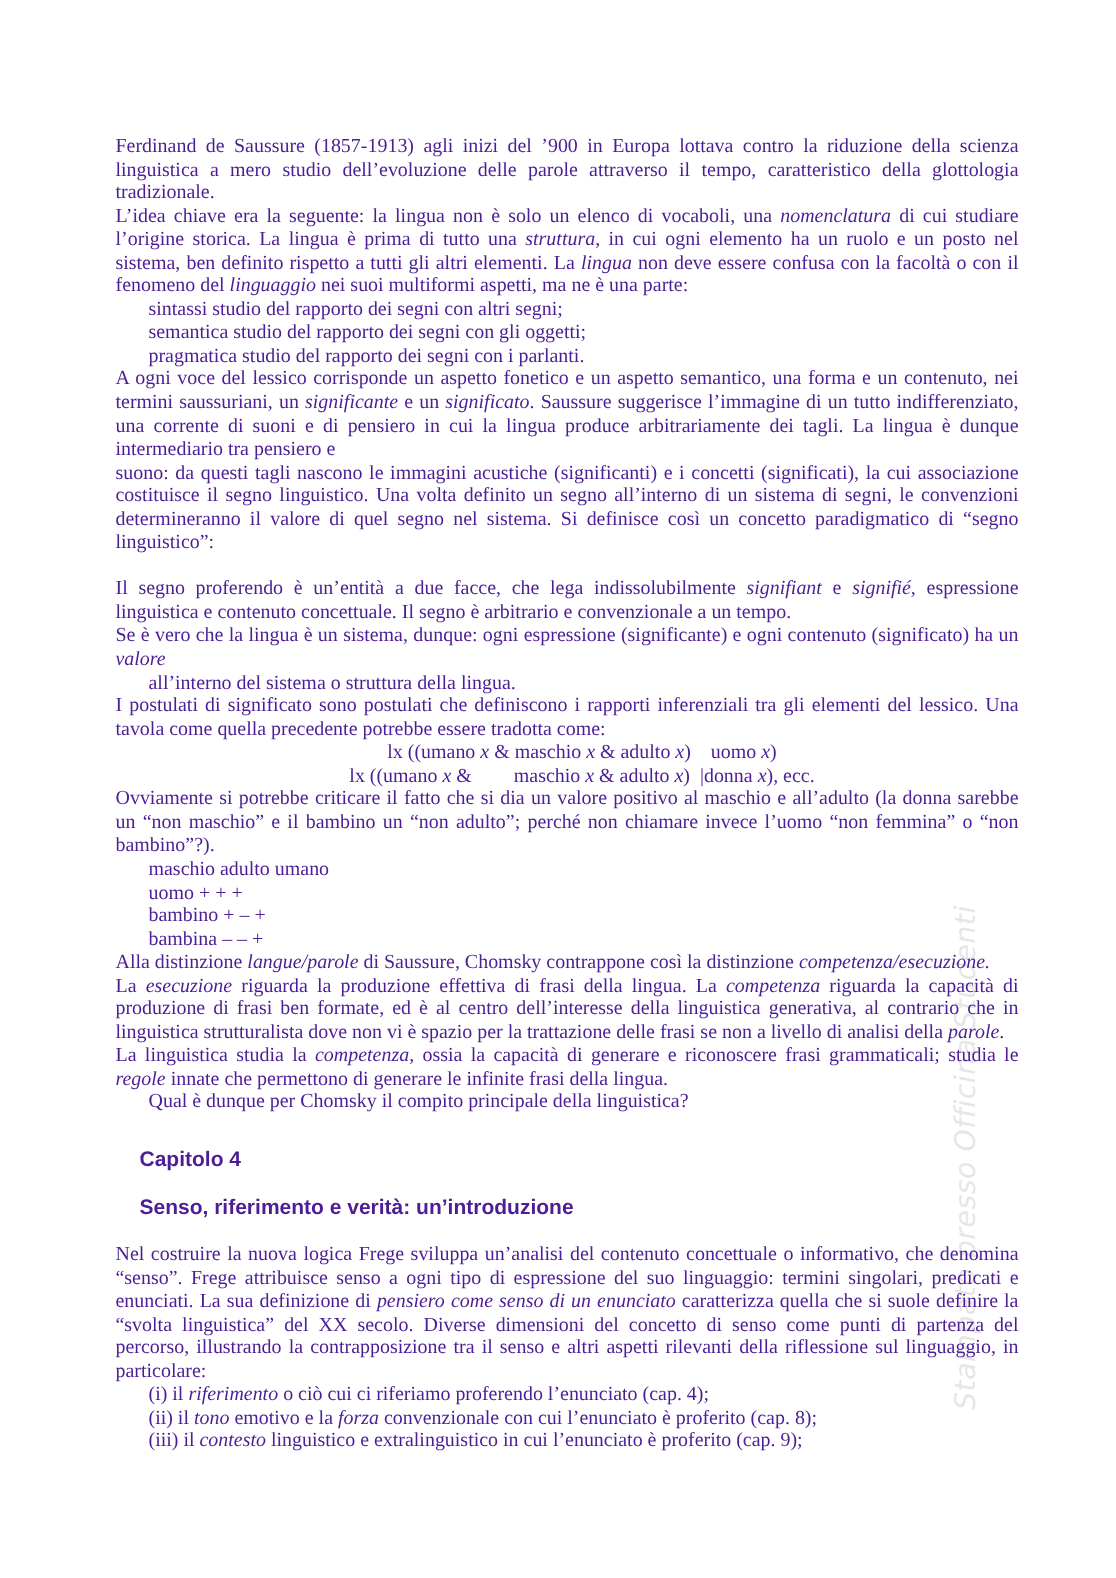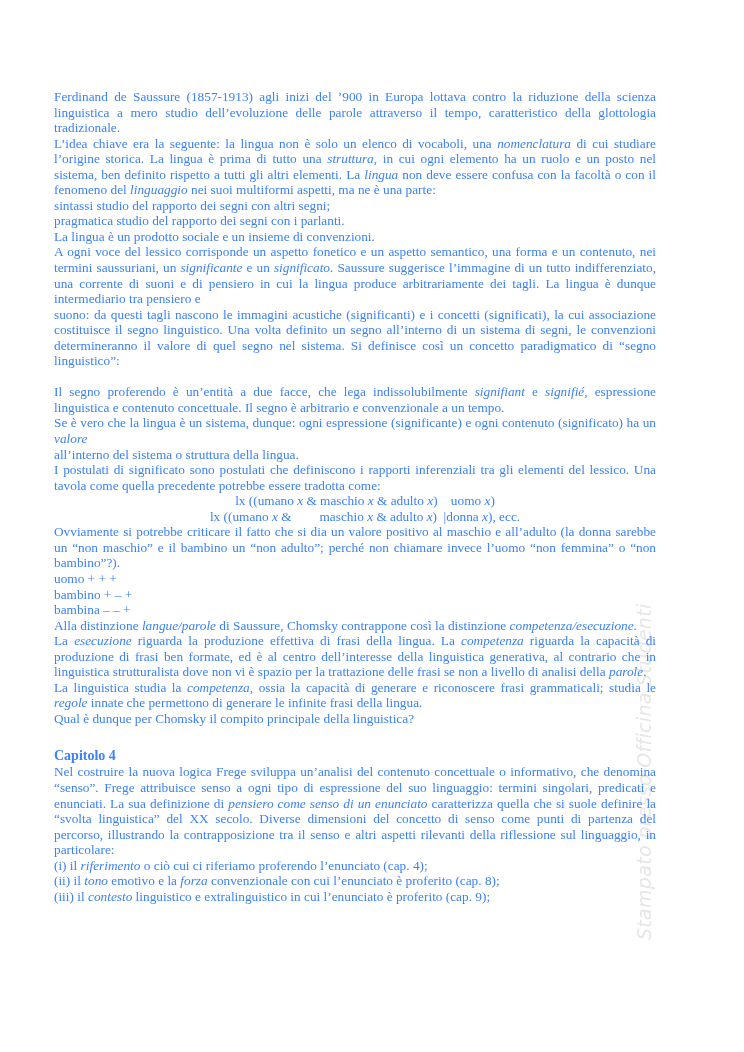--- a/index.html
+++ b/index.html
@@ -1,28 +1,28 @@
 <!DOCTYPE html>
 <html><head>
 <meta charset="utf-8">
 <style>
   html, body { margin: 0; padding: 0; background: #ffffff; }
   body { width: 744px; height: 1052px; position: relative; overflow: hidden; }
   .page {
-    position: absolute; left: 54px; top: 89px; width: 602px;
-    font-family: "Liberation Serif", serif; font-size: 13.3px; line-height: 15.55px; color: #3b82f6;
+    position: absolute; left: 77px; top: 89px; width: 602px;
+    font-family: "Liberation Serif", serif; font-size: 13.3px; line-height: 15.55px; color: #4c1d95;
   }
   .p { margin: 0; text-align: justify; }
-  .p.left { text-align: left; }
+  .p.left { text-align: left; margin-left: 22px; }
   .blank { height: 15.55px; }
   .ind { padding-left: 20px; text-align: center; }
   .gap { display: inline-block; width: 28px; }
   .h-chap {
-    font-family: Liberation Serif, serif; font-weight: bold; font-size: 14px;
-    line-height: 16px; margin: 0;
+    font-family: Liberation Sans, sans-serif; font-weight: bold; font-size: 14px;
+    line-height: 16px; margin: 16px;
   }
   .h-block { margin-top: 22px; }
   i { font-style: italic; }
   .watermark {
     position: absolute; left: 633px; top: 940px;
     transform-origin: left top; transform: rotate(-90deg);
     font-family: "DejaVu Sans", sans-serif; font-style: italic; font-size: 19px;
     color: #e6e6e6; white-space: nowrap; letter-spacing: 0.3px;
   }
 </style>
@@ -31,55 +31,57 @@
 
 <div class="watermark">Stampato presso Officina Studenti</div>
 
 <div class="page">
 
   <p class="p">Ferdinand de Saussure (1857-1913) agli inizi del ’900 in Europa lottava contro la riduzione della scienza linguistica a mero studio dell’evoluzione delle parole attraverso il tempo, caratteristico della glottologia tradizionale.</p>
 
   <p class="p"><span>L’idea chiave era la seguente: la lingua non è solo un elenco di vocaboli, una </span><i>nomenclatura</i><span> di cui studiare l’origine storica. La lingua è prima di tutto una </span><i>struttura</i><span>, in cui ogni elemento ha un ruolo e un posto nel sistema, ben definito rispetto a tutti gli altri elementi. La </span><i>lingua</i><span> non deve essere confusa con la facoltà o con il fenomeno del </span><i>linguaggio</i><span> nei suoi multiformi aspetti, ma ne è una parte:</span></p>
 
   <p class="p left">sintassi studio del rapporto dei segni con altri segni;</p>
+  <p class="p left">semantica studio del rapporto dei segni con gli oggetti;</p>
   <p class="p left">pragmatica studio del rapporto dei segni con i parlanti.</p>
-  <p class="p left">La lingua è un prodotto sociale e un insieme di convenzioni.</p>
 
   <p class="p"><span>A ogni voce del lessico corrisponde un aspetto fonetico e un aspetto semantico, una forma e un contenuto, nei termini saussuriani, un </span><i>significante</i><span> e un </span><i>significato</i><span>. Saussure suggerisce l’immagine di un tutto indifferenziato, una corrente di suoni e di pensiero in cui la lingua produce arbitrariamente dei tagli. La lingua è dunque intermediario tra pensiero e</span></p>
 
   <p class="p">suono: da questi tagli nascono le immagini acustiche (significanti) e i concetti (significati), la cui associazione costituisce il segno linguistico. Una volta definito un segno all’interno di un sistema di segni, le convenzioni determineranno il valore di quel segno nel sistema. Si definisce così un concetto paradigmatico di “segno linguistico”:</p>
 
   <div class="blank"></div>
 
   <p class="p"><span>Il segno proferendo è un’entità a due facce, che lega indissolubilmente </span><i>signifiant</i><span> e </span><i>signifié,</i><span> espressione linguistica e contenuto concettuale. Il segno è arbitrario e convenzionale a un tempo.</span></p>
 
   <p class="p"><span>Se è vero che la lingua è un sistema, dunque: ogni espressione (significante) e ogni contenuto (significato) ha un </span><i>valore</i></p>
   <p class="p left">all’interno del sistema o struttura della lingua.</p>
 
   <p class="p">I postulati di significato sono postulati che definiscono i rapporti inferenziali tra gli elementi del lessico. Una tavola come quella precedente potrebbe essere tradotta come:</p>
 
   <p class="p ind"><span>lx ((umano </span><i>x</i><span> &amp; maschio </span><i>x</i><span> &amp; adulto </span><i>x</i><span style="white-space:pre">)    uomo </span><i>x</i><span>)</span></p>
   <p class="p ind"><span>lx ((umano </span><i>x</i><span> &amp;</span><span class="gap"></span><span>maschio </span><i>x</i><span> &amp; adulto </span><i>x</i><span style="white-space:pre">)  |donna </span><i>x</i><span>), ecc.</span></p>
 
   <p class="p">Ovviamente si potrebbe criticare il fatto che si dia un valore positivo al maschio e all’adulto (la donna sarebbe un “non maschio” e il bambino un “non adulto”; perché non chiamare invece l’uomo “non femmina” o “non bambino”?).</p>
 
+  <p class="p left">maschio adulto umano</p>
   <p class="p left">uomo + + +</p>
   <p class="p left">bambino + – +</p>
   <p class="p left">bambina – – +</p>
 
   <p class="p"><span>Alla distinzione </span><i>langue/parole</i><span> di Saussure, Chomsky contrappone così la distinzione </span><i>competenza/esecuzione.</i></p>
 
   <p class="p"><span>La </span><i>esecuzione</i><span> riguarda la produzione effettiva di frasi della lingua. La </span><i>competenza</i><span> riguarda la capacità di produzione di frasi ben formate, ed è al centro dell’interesse della linguistica generativa, al contrario che in linguistica strutturalista dove non vi è spazio per la trattazione delle frasi se non a livello di analisi della </span><i>parole</i><span>.</span></p>
 
   <p class="p"><span>La linguistica studia la </span><i>competenza</i><span>, ossia la capacità di generare e riconoscere frasi grammaticali; studia le </span><i>regole</i><span> innate che permettono di generare le infinite frasi della lingua.</span></p>
 
   <p class="p left">Qual è dunque per Chomsky il compito principale della linguistica?</p>
 
   <div class="h-block">
     <p class="h-chap">Capitolo 4</p>
+    <p class="h-chap">Senso, riferimento e verità: un’introduzione</p>
   </div>
 
   <p class="p"><span>Nel costruire la nuova logica Frege sviluppa un’analisi del contenuto concettuale o informativo, che denomina “senso”. Frege attribuisce senso a ogni tipo di espressione del suo linguaggio: termini singolari, predicati e enunciati. La sua definizione di </span><i>pensiero come senso di un enunciato</i><span> caratterizza quella che si suole definire la “svolta linguistica” del XX secolo. Diverse dimensioni del concetto di senso come punti di partenza del percorso, illustrando la contrapposizione tra il senso e altri aspetti rilevanti della riflessione sul linguaggio, in particolare:</span></p>
 
   <p class="p left"><span>(i) il </span><i>riferimento</i><span> o ciò cui ci riferiamo proferendo l’enunciato (cap. 4);</span></p>
   <p class="p left"><span>(ii) il </span><i>tono</i><span> emotivo e la </span><i>forza</i><span> convenzionale con cui l’enunciato è proferito (cap. 8);</span></p>
   <p class="p left"><span>(iii) il </span><i>contesto</i><span> linguistico e extralinguistico in cui l’enunciato è proferito (cap. 9);</span></p>
 
 </div>
 

